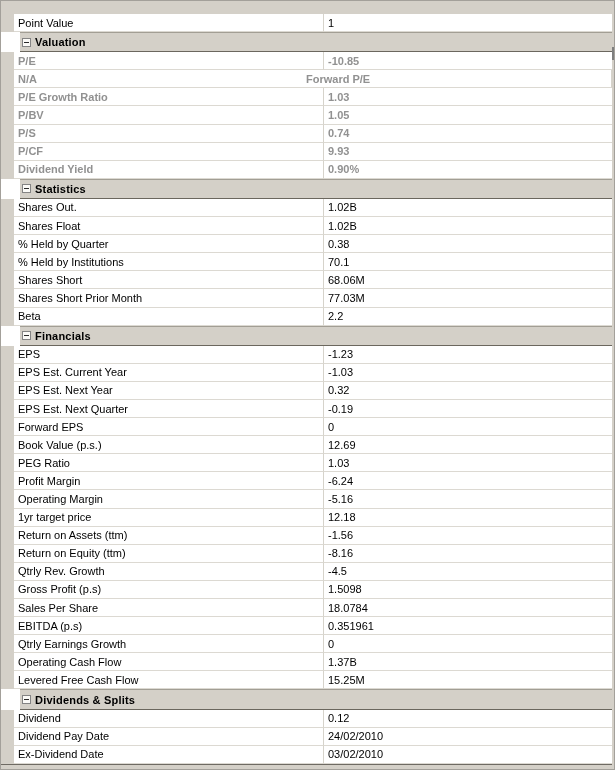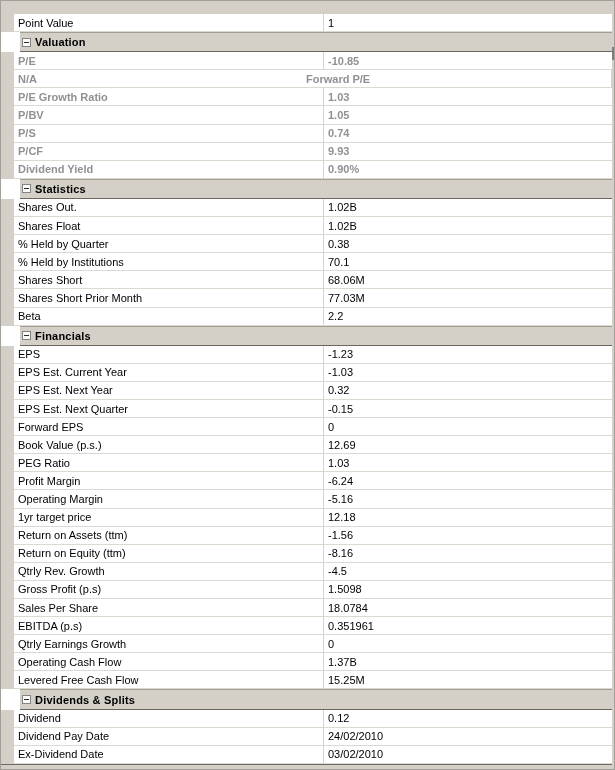--- a/index.html
+++ b/index.html
@@ -220,21 +220,21 @@
 
   <div class="row">
     <div class="gutter"></div>
     <div class="cell label">EPS Est. Next Year</div>
     <div class="cell value">0.32</div>
   </div>
 
   <div class="row">
     <div class="gutter"></div>
     <div class="cell label">EPS Est. Next Quarter</div>
-    <div class="cell value">-0.15</div>
+    <div class="cell value">-0.19</div>
   </div>
 
   <div class="row">
     <div class="gutter"></div>
     <div class="cell label">Forward EPS</div>
     <div class="cell value">0</div>
   </div>
 
   <div class="row">
     <div class="gutter"></div>

